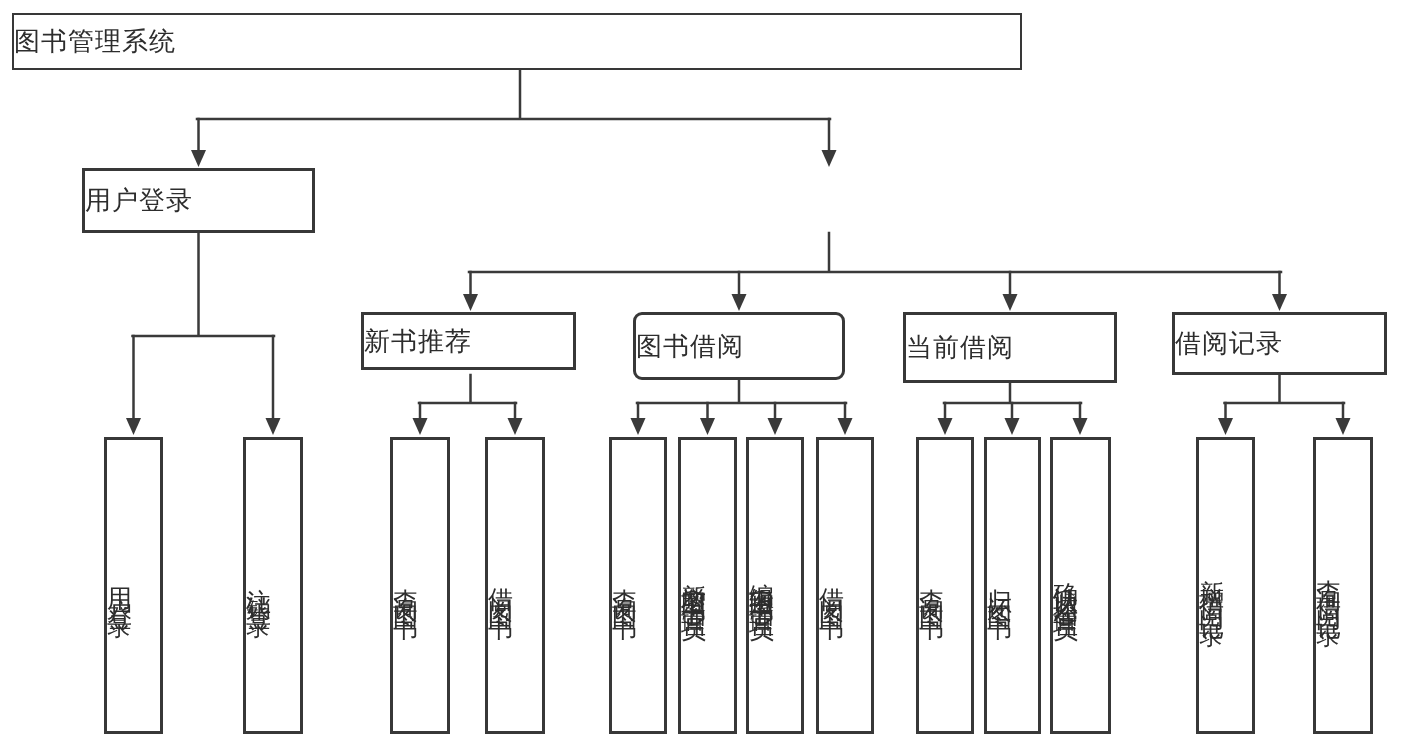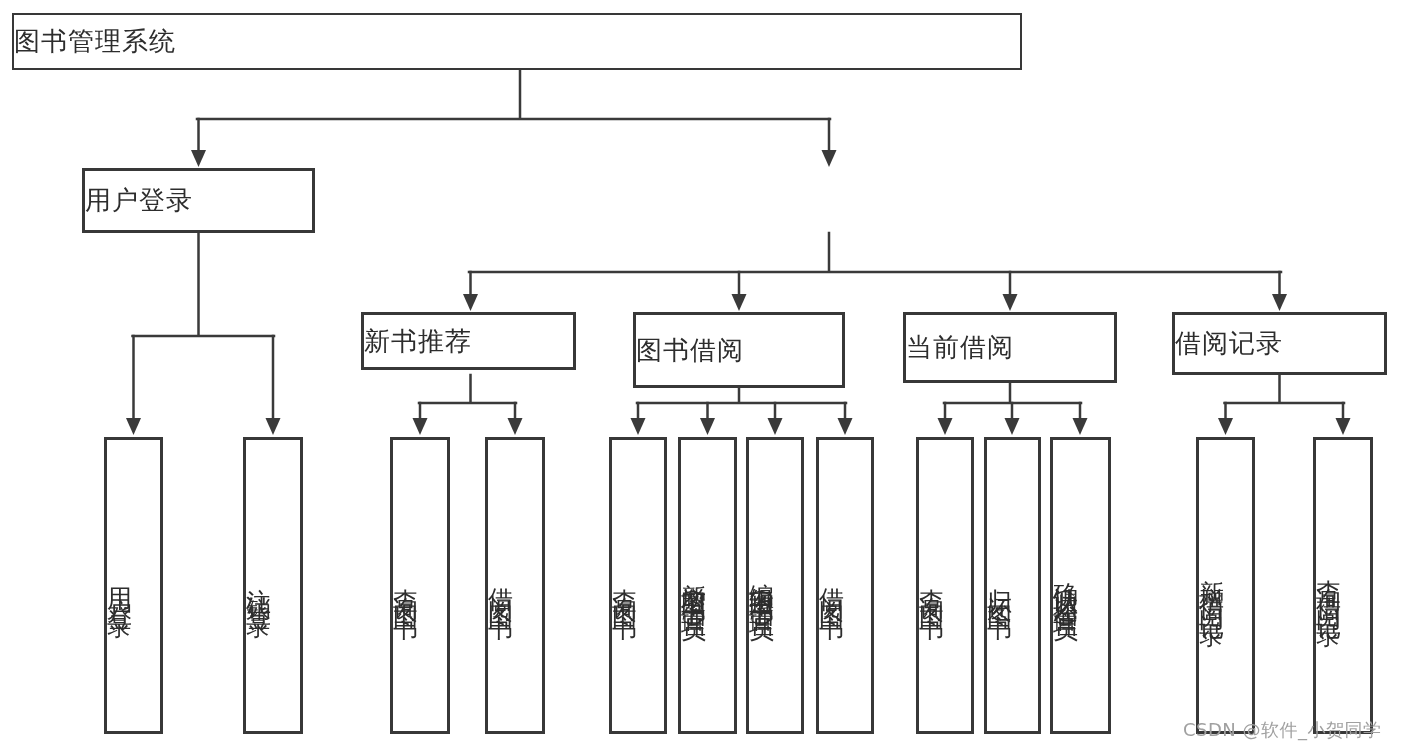--- a/index.html
+++ b/index.html
@@ -118,21 +118,21 @@
     <span>图书管理系统</span>
   </div>
 
   <div class="node h-node" style="left:82px;top:168px;width:233px;height:65px;">
     <span>用户登录</span>
   </div>
 
   <div class="node h-node" style="left:361px;top:312px;width:215px;height:58px;">
     <span>新书推荐</span>
   </div>
-  <div class="node h-node" style="left:633px;top:312px;width:212px;height:76px;">
+  <div class="node h-node" style="left:633px;top:312px;width:212px;height:68px;border-radius:9px;">
     <span>图书借阅</span>
   </div>
   <div class="node h-node" style="left:903px;top:312px;width:214px;height:71px;">
     <span>当前借阅</span>
   </div>
   <div class="node h-node" style="left:1172px;top:312px;width:215px;height:63px;">
     <span>借阅记录</span>
   </div>
 
   <div class="node v-node" style="left:104px;top:437px;width:59px;height:297px;">
@@ -172,15 +172,14 @@
     <span>确认归还（管理员）</span>
   </div>
 
   <div class="node v-node" style="left:1196px;top:437px;width:59px;height:297px;">
     <span>新增借阅记录</span>
   </div>
   <div class="node v-node" style="left:1313px;top:437px;width:60px;height:297px;">
     <span>查询借阅记录</span>
   </div>
 
-  <div class="watermark">CSDN @软件_小贺同学</div>
 
 </div>
 
 </body></html>

